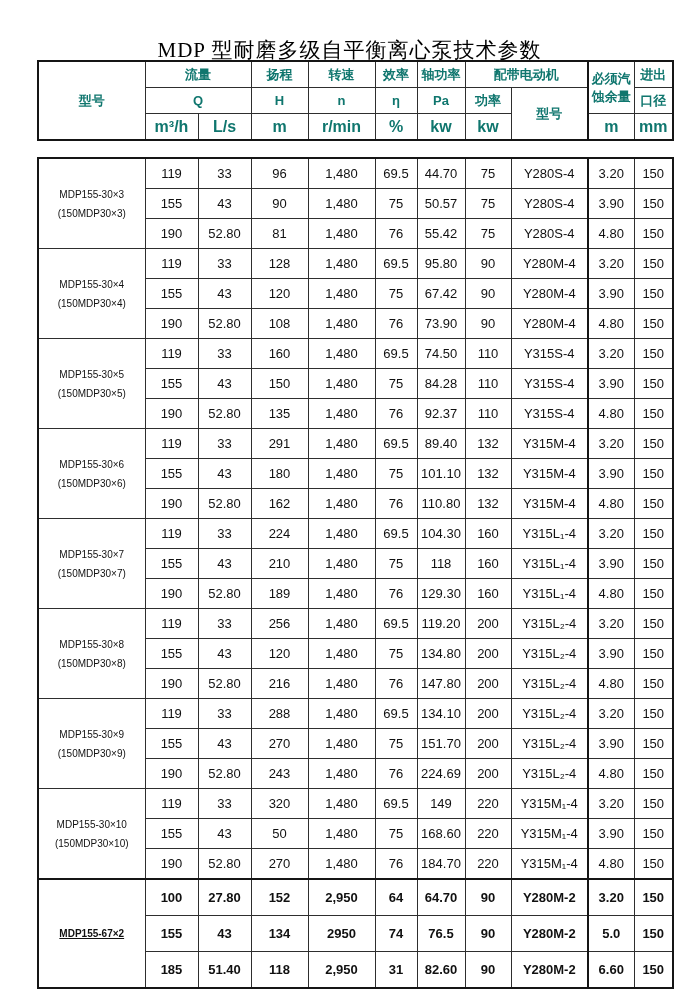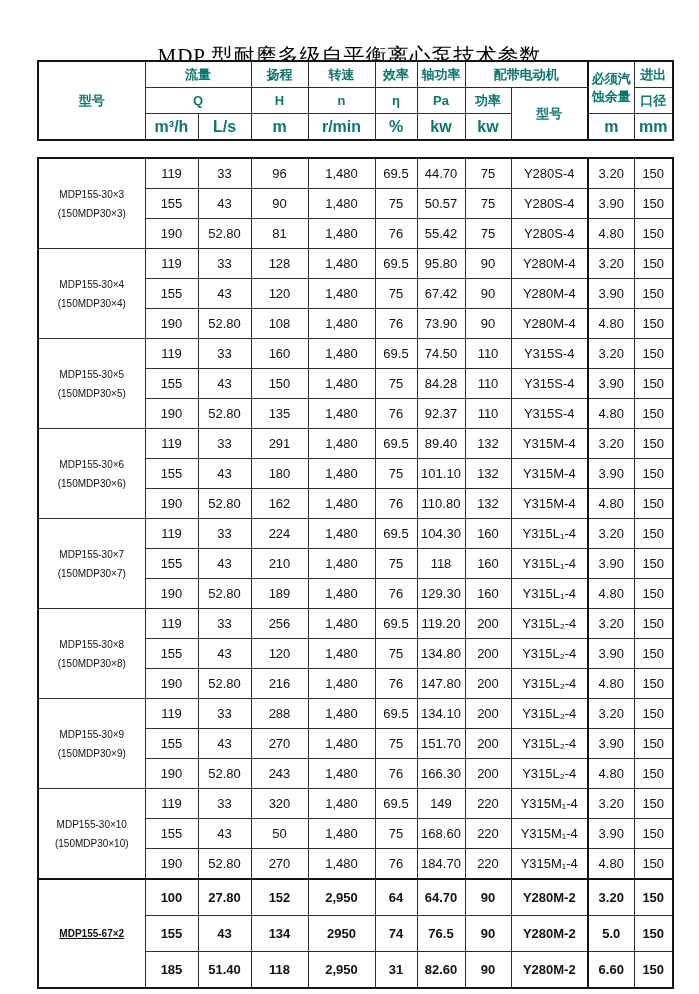--- a/index.html
+++ b/index.html
@@ -3,21 +3,21 @@
 <meta charset="utf-8">
 <style>
   html,body{margin:0;padding:0;}
   body{
     width:699px;height:994px;background:#ffffff;
     font-family:"Liberation Sans","DejaVu Sans",sans-serif;
     color:#111;
   }
   .page{position:relative;width:699px;height:994px;background:#fff;overflow:hidden;}
   .doc-title{
-    position:absolute;top:42px;left:0;width:699px;text-align:center;
+    position:absolute;top:36px;left:0;width:699px;text-align:center;
     font-family:"Liberation Serif","DejaVu Serif",serif;
     font-size:21px;font-weight:400;color:#000;letter-spacing:1px;
   }
   table.tbl{
     position:absolute;left:37px;border-collapse:collapse;table-layout:fixed;
     width:635px;background:#fff;
   }
   table.tbl td{
     border:1px solid #2e2e2e;text-align:center;vertical-align:middle;
     padding:0;overflow:hidden;white-space:nowrap;
@@ -378,21 +378,21 @@
           <td>Y315L₂-4</td>
           <td class="thick-left">3.90</td>
           <td>150</td>
         </tr>
         <tr>
           <td>190</td>
           <td>52.80</td>
           <td>243</td>
           <td>1,480</td>
           <td>76</td>
-          <td>166.30</td>
+          <td>224.69</td>
           <td>200</td>
           <td>Y315L₂-4</td>
           <td class="thick-left">4.80</td>
           <td>150</td>
         </tr>
         <tr>
           <td rowspan="3" class="model-cell">
             <div>MDP155-30×10</div>
             <div>(150MDP30×10)</div>
           </td>

